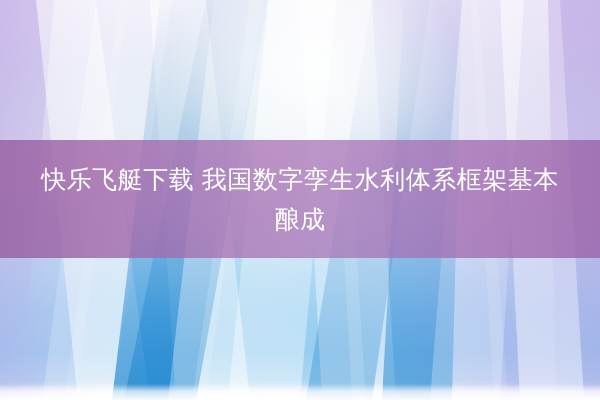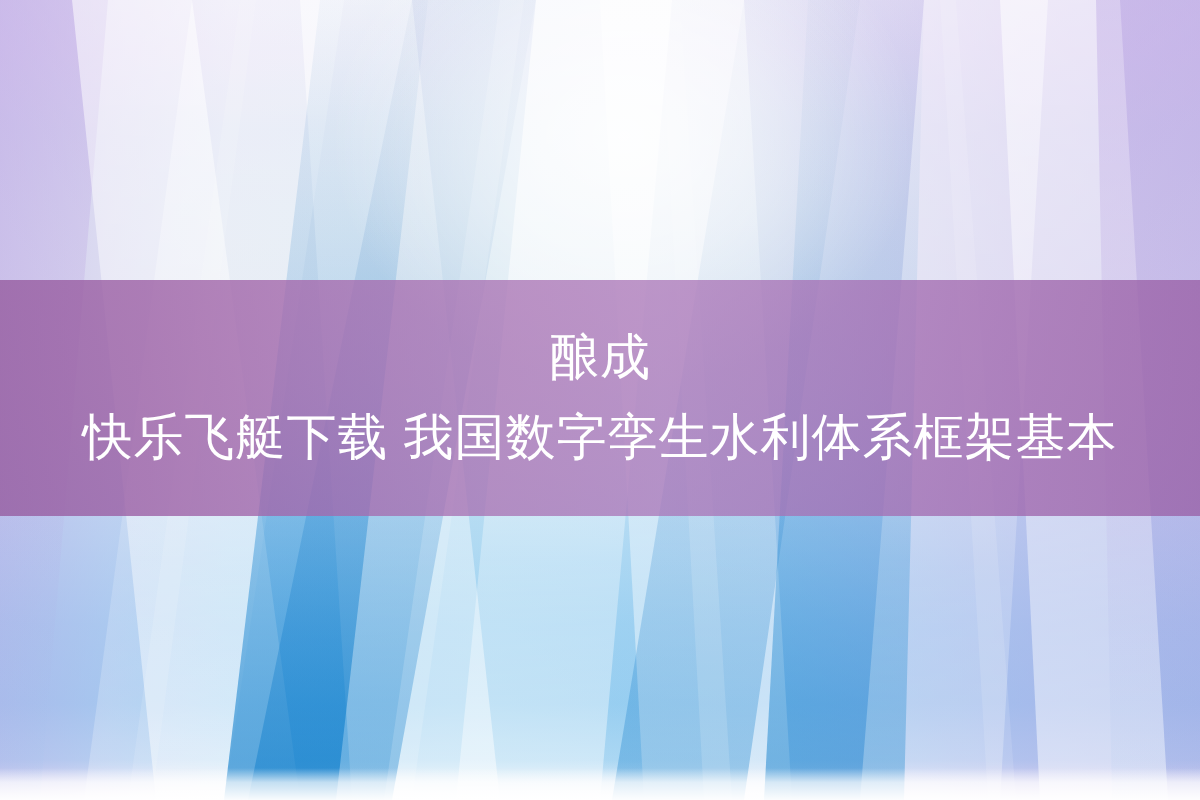--- a/index.html
+++ b/index.html
@@ -193,20 +193,20 @@
       <polygon points="250,0 262,0 206,400 192,400" fill="#ffffff" opacity="0.16"></polygon>
       <polygon points="330,0 340,0 366,400 352,400" fill="#ffffff" opacity="0.14"></polygon>
       <polygon points="120,0 128,0 76,400 64,400" fill="#ffffff" opacity="0.12"></polygon>
       <polygon points="470,0 478,0 508,400 494,400" fill="#ffffff" opacity="0.12"></polygon>
     </svg>
   </div>
 
   <div class="glow"></div>
 
   <div class="caption-band">
+    <div class="line">快乐飞艇下载 我国数字孪生水利体系框架基本</div>
     <div class="line">酿成</div>
-    <div class="line">快乐飞艇下载 我国数字孪生水利体系框架基本</div>
   </div>
 
   <div class="bottom-fade"></div>
   <div class="watermark"></div>
 
 </div>
 
 </body></html>

